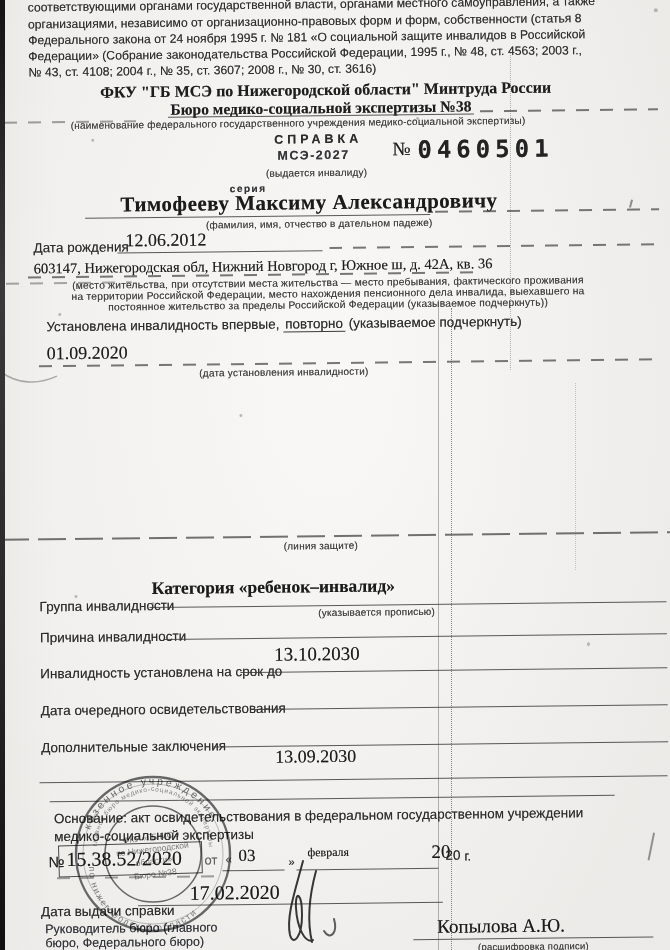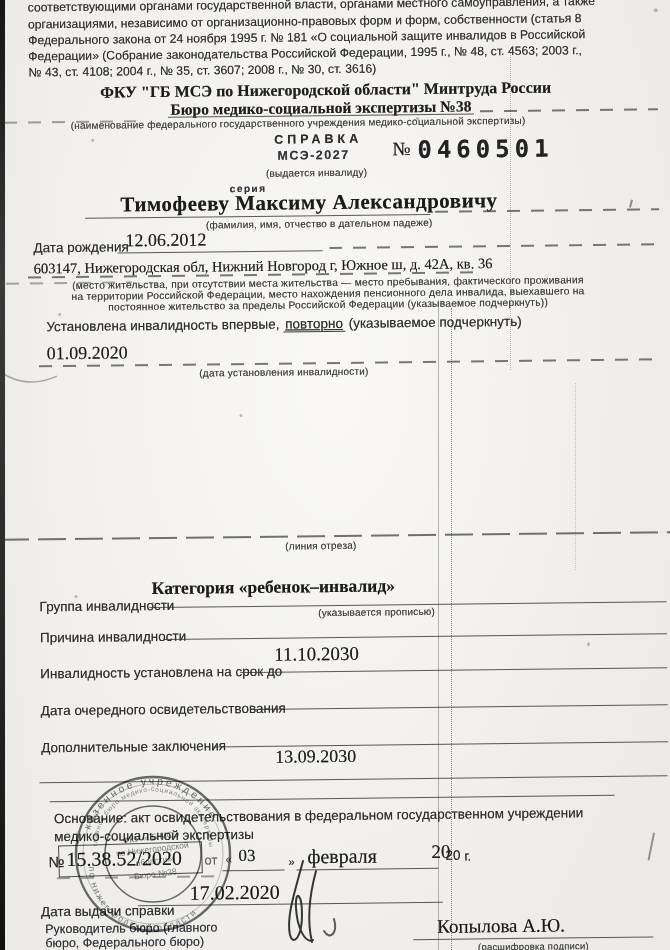--- a/index.html
+++ b/index.html
@@ -76,43 +76,43 @@
 
     <div class="t ser" style="left:36px;top:257px;font-size:14.5px;color:#1d1d1d;">603147, Нижегородская обл, Нижний Новгород г, Южное ш, д. 42А, кв. 36</div>
     <div class="hld" style="left:30px;top:273px;width:450px;"></div>
     <div class="hld" style="left:8px;top:279px;width:126px;opacity:.5;"></div>
     <div class="t c cap" style="left:330px;top:277px;font-size:10.3px;">(место жительства, при отсутствии места жительства — место пребывания, фактического проживания</div>
     <div class="t c cap" style="left:330px;top:288px;font-size:10.3px;">на территории Российской Федерации, место нахождения пенсионного дела инвалида, выехавшего на</div>
     <div class="t c cap" style="left:330px;top:299px;font-size:10.3px;">постоянное жительство за пределы Российской Федерации (указываемое подчеркнуть))</div>
 
     <div class="t lbl" style="left:48px;top:316px;">
       <span>Установлена инвалидность впервые,</span>
-      <span style="border-bottom:1.6px solid #3c3c3c;padding:0 2px;text-decoration:underline;">повторно</span>
+      <span style="border-bottom:1.6px solid #3c3c3c;padding:0 2px;">повторно</span>
       <span>(указываемое подчеркнуть)</span>
     </div>
     <div class="t ser" style="left:48px;top:340px;font-size:18px;color:#1d1d1d;">01.09.2020</div>
     <div class="hld" style="left:40px;top:362px;width:622px;"></div>
     <div class="t c cap" style="left:285px;top:366px;">(дата установления инвалидности)</div>
 
     <svg class="curve" style="left:0;top:358px;" width="62" height="30" viewBox="0 0 62 30">
       <path d="M2,10 C18,22 38,24 58,15" fill="none" stroke="#828282" stroke-width="1.6" opacity=".65"></path>
     </svg>
 
     <div class="hld" style="left:0;top:535px;width:670px;height:1.6px;background:repeating-linear-gradient(90deg,#4f4f4f 0 28px,transparent 28px 37px);"></div>
-    <div class="t c cap" style="left:320px;top:540px;">(линия отреза)</div>
+    <div class="t c cap" style="left:320px;top:540px;">(линия защите)</div>
 
     <div class="t ser b c" style="left:272px;top:576px;font-size:17.5px;color:#1b1b1b;">Категория «ребенок–инвалид»</div>
     <div class="t lbl" style="left:38px;top:596px;">Группа инвалидности</div>
     <div class="hl" style="left:148px;top:605px;width:517px;"></div>
     <div class="t c cap" style="left:375px;top:607px;">(указывается прописью)</div>
 
     <div class="t lbl" style="left:38px;top:627px;">Причина инвалидности</div>
     <div class="hl" style="left:162px;top:637px;width:503px;"></div>
 
-    <div class="t ser" style="left:272px;top:643px;font-size:19px;color:#1d1d1d;">11.10.2030</div>
+    <div class="t ser" style="left:272px;top:643px;font-size:19px;color:#1d1d1d;">13.10.2030</div>
     <div class="t lbl" style="left:38px;top:663px;">Инвалидность установлена на срок до</div>
     <div class="hl" style="left:238px;top:671px;width:427px;"></div>
 
     <div class="t ser" style="left:272px;top:706px;font-size:18px;color:#1d1d1d;margin-top:40px;">13.09.2030</div>
     <div class="t lbl" style="left:38px;top:700px;">Дата очередного освидетельствования</div>
     <div class="hl" style="left:250px;top:708px;width:415px;"></div>
 
     <div class="t lbl" style="left:38px;top:737px;">Дополнительные заключения</div>
     <div class="hl" style="left:210px;top:745px;width:455px;"></div>
     <div class="hl" style="left:36px;top:779px;width:628px;"></div>
@@ -123,21 +123,21 @@
 
     <div class="t san" style="left:44px;top:850px;font-size:15px;">№</div>
     <div id="actbox"></div>
     <div class="t ser" style="left:62px;top:845px;font-size:20px;color:#1c1c1c;">15.38.52/2020</div>
     <div class="hld" style="left:52px;top:874px;width:162px;opacity:.55;"></div>
     <div class="t san" style="left:200px;top:851px;font-size:13px;opacity:.7;">от</div>
     <div class="t san" style="left:221px;top:851px;font-size:12px;opacity:.75;">«</div>
     <div class="t ser" style="left:234px;top:845px;font-size:17px;color:#1c1c1c;">03</div>
     <div class="hl" style="left:218px;top:869px;width:62px;"></div>
     <div class="t san" style="left:284px;top:855px;font-size:11px;">»</div>
-    <div class="t ser" style="left:303px;top:845px;font-size:20px;color:#1c1c1c;">февраля</div>
+    <div class="t ser" style="left:303px;top:845px;font-size:12px;color:#1c1c1c;">февраля</div>
     <div class="hl" style="left:292px;top:869px;width:142px;"></div>
     <div class="t ser" style="left:427px;top:842px;font-size:19px;color:#1a1a1a;">20</div>
     <div class="t san" style="left:441px;top:849px;font-size:13.5px;">20</div>
     <div class="t san" style="left:460px;top:850px;font-size:13px;">г.</div>
     <div style="position:absolute;left:646px;top:836px;width:1.6px;height:28px;background:#555;transform:rotate(12deg);opacity:.6;"></div>
 
     <div class="t ser" style="left:185px;top:880px;font-size:20px;color:#1b1b1b;">17.02.2020</div>
     <div class="t lbl" style="left:36px;top:901px;">Дата выдачи справки</div>
     <div class="hl" style="left:133px;top:903px;width:305px;"></div>
 

